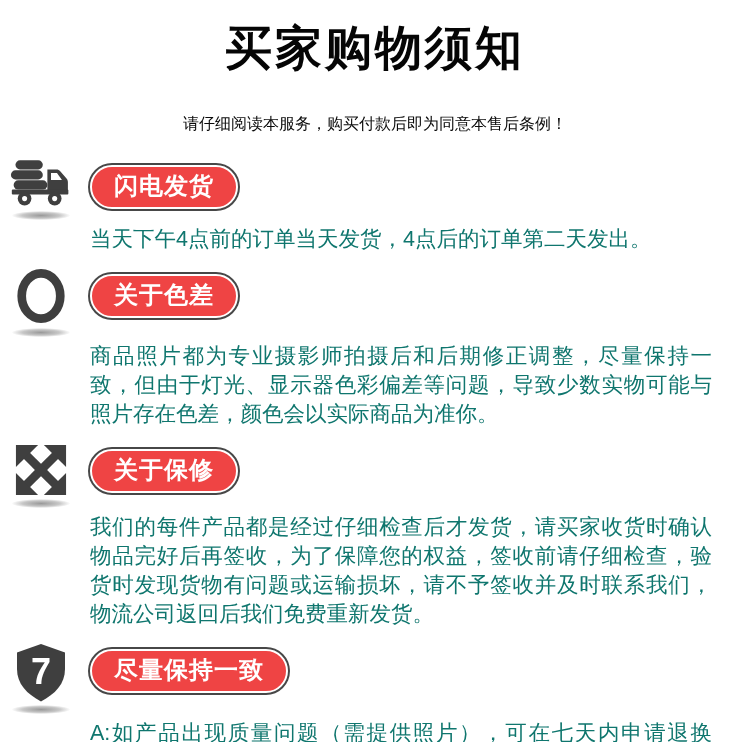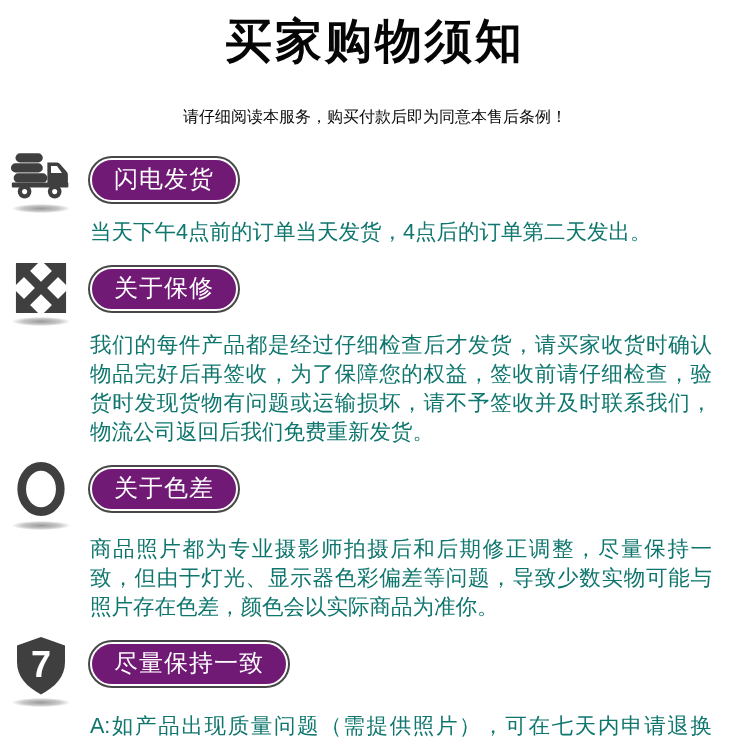--- a/index.html
+++ b/index.html
@@ -4,21 +4,21 @@
 <style>
   html, body { margin: 0; padding: 0; }
   body {
     width: 750px;
     height: 742px;
     background: #ffffff;
     font-family: "Liberation Sans", sans-serif;
     color: #1a1a1a;
     overflow: hidden;
   }
-  .page { width: 750px; height: 586px; position: relative; }
+  .page { width: 750px; height: 586px; position: relative; margin-top: 7px; }
 
   .title {
     margin: 0;
     padding-top: 13px;
     text-align: center;
     font-size: 47px;
     font-weight: 900;
     letter-spacing: 3px;
     color: #050505;
     line-height: 56px;
@@ -49,24 +49,24 @@
     height: 9px;
     margin-top: 2px;
     border-radius: 50%;
     background: radial-gradient(ellipse at center,
       rgba(70,70,70,0.55) 0%, rgba(70,70,70,0.30) 45%, rgba(70,70,70,0) 72%);
   }
 
   .badge {
     display: inline-block;
     margin: 6px 0 0 14px;
-    background: #701a75;
+    background: #ef4444;
     color: #ffffff;
     font-size: 24px;
-    font-weight: 400;
+    font-weight: 700;
     line-height: 1.25;
     padding: 4px 22px 6px 22px;
     border: 2px solid #ffffff;
     border-radius: 24px;
     box-shadow: 0 0 0 2px #474747;
     letter-spacing: 1px;
     white-space: nowrap;
   }
 
   .body-text {
@@ -110,20 +110,37 @@
       </div>
     </div>
     <div class="body-text">
       <p>当天下午4点前的订单当天发货，4点后的订单第二天发出。</p>
     </div>
   </section>
 
   <section class="notice-section">
     <div class="head">
       <div class="icon-col">
+        <svg width="54" height="58" viewBox="0 0 56 60">
+          <ellipse cx="28" cy="29" rx="20" ry="23.5" fill="none" stroke="#3f3f3f" stroke-width="9"></ellipse>
+        </svg>
+        <div class="icon-shadow"></div>
+      </div>
+      <div class="badge">
+        <span>关于色差</span>
+      </div>
+    </div>
+    <div class="body-text">
+      <p>商品照片都为专业摄影师拍摄后和后期修正调整，尽量保持一致，但由于灯光、显示器色彩偏差等问题，导致少数实物可能与照片存在色差，颜色会以实际商品为准你。</p>
+    </div>
+  </section>
+
+  <section class="notice-section">
+    <div class="head">
+      <div class="icon-col">
         <svg width="54" height="54" viewBox="0 0 56 56">
           <g fill="#3f3f3f" stroke="#3f3f3f" stroke-width="9">
             <path d="M31 2 L54 2 L54 25 Z" stroke="none"></path>
             <line x1="26" y1="30" x2="43" y2="13"></line>
           </g>
           <g transform="translate(56,0) scale(-1,1)" fill="#3f3f3f" stroke="#3f3f3f" stroke-width="9">
             <path d="M31 2 L54 2 L54 25 Z" stroke="none"></path>
             <line x1="26" y1="30" x2="43" y2="13"></line>
           </g>
           <g transform="translate(0,56) scale(1,-1)" fill="#3f3f3f" stroke="#3f3f3f" stroke-width="9">
@@ -142,37 +159,20 @@
       </div>
     </div>
     <div class="body-text">
       <p>我们的每件产品都是经过仔细检查后才发货，请买家收货时确认物品完好后再签收，为了保障您的权益，签收前请仔细检查，验货时发现货物有问题或运输损坏，请不予签收并及时联系我们，物流公司返回后我们免费重新发货。</p>
     </div>
   </section>
 
   <section class="notice-section">
     <div class="head">
       <div class="icon-col">
-        <svg width="54" height="58" viewBox="0 0 56 60">
-          <ellipse cx="28" cy="29" rx="20" ry="23.5" fill="none" stroke="#3f3f3f" stroke-width="9"></ellipse>
-        </svg>
-        <div class="icon-shadow"></div>
-      </div>
-      <div class="badge">
-        <span>关于色差</span>
-      </div>
-    </div>
-    <div class="body-text">
-      <p>商品照片都为专业摄影师拍摄后和后期修正调整，尽量保持一致，但由于灯光、显示器色彩偏差等问题，导致少数实物可能与照片存在色差，颜色会以实际商品为准你。</p>
-    </div>
-  </section>
-
-  <section class="notice-section">
-    <div class="head">
-      <div class="icon-col">
         <svg width="56" height="60" viewBox="0 0 56 60">
           <path d="M28 1 L52 9.5 V26 C52 41 42 51 28 58.5 C14 51 4 41 4 26 V9.5 Z" fill="#3f3f3f"></path>
           <text x="28" y="41" text-anchor="middle" font-size="36" font-weight="bold" font-family="Liberation Sans, sans-serif" fill="#ffffff">7</text>
         </svg>
         <div class="icon-shadow"></div>
       </div>
       <div class="badge">
         <span>尽量保持一致</span>
       </div>
     </div>

